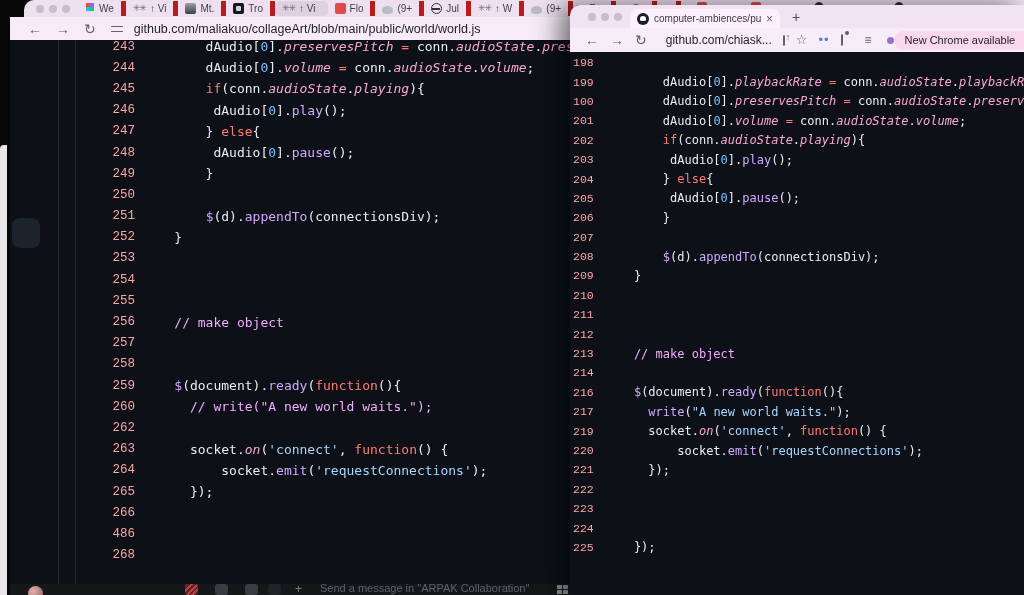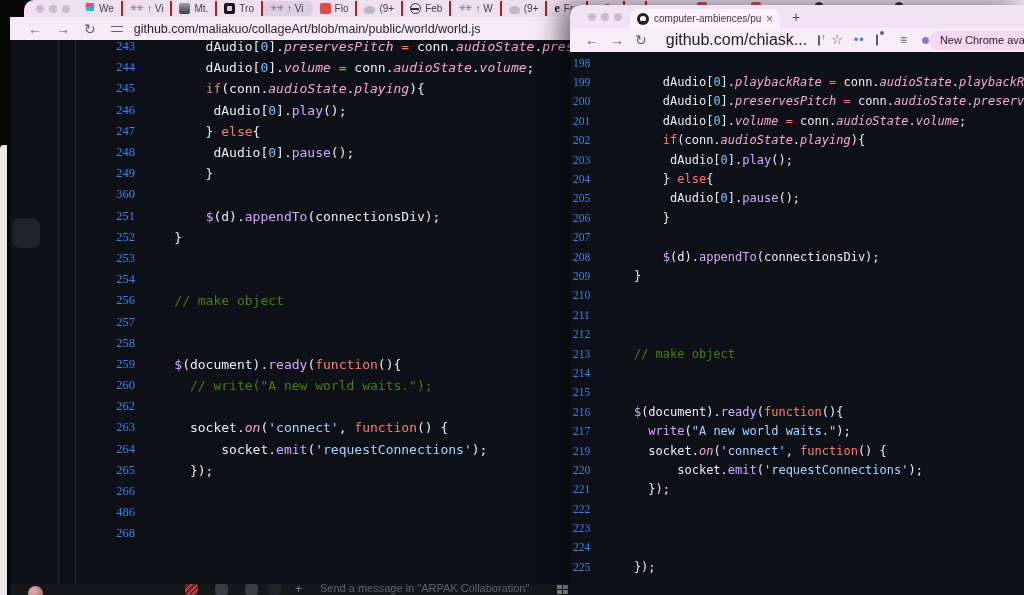--- a/index.html
+++ b/index.html
@@ -21,21 +21,21 @@
                 linear-gradient(#8a8d95,#8a8d95) 0 5px/5px 4px no-repeat,
                 linear-gradient(#8a8d95,#8a8d95) 6px 5px/5px 4px no-repeat;}
   .corner-blob{position:absolute;left:1016px;top:2px;width:8px;height:10px;background:#f6f3f6;border-radius:3px;}
 
   
   .win-left{position:absolute;left:10px;top:0;width:1014px;height:584px;background:#0d1117;z-index:2;}
   .tabstrip{position:absolute;left:14px;top:0;right:0;height:17px;background:#efe0f1;
             border-top-left-radius:10px;display:flex;align-items:center;padding-left:8px;box-sizing:border-box;}
   .lights{display:flex;gap:5px;margin:0 8px 0 4px;}
   .light{width:8px;height:8px;border-radius:50%;background:#c9bccb;border:none;padding:0;}
-  .ptab{display:flex;align-items:center;gap:4px;padding:2px 7px;border-right:2px solid #b91c1c;
+  .ptab{display:flex;align-items:center;gap:4px;padding:2px 7px;border-right:5px solid #b91c1c;
         font-size:10px;color:#3f3f46;white-space:nowrap;cursor:default;}
   .ptab.active{background:#dfcfe2;border-radius:5px;border-right-color:transparent;}
   .tlabel{max-width:22px;overflow:hidden;}
   .ticon{display:inline-block;width:11px;height:11px;flex:0 0 auto;font-size:9px;line-height:11px;color:#50525a;}
   .ticon.figma-icon{background:
       linear-gradient(#f24e1e,#f24e1e) 1px 0/4px 4px no-repeat,
       linear-gradient(#a259ff,#a259ff) 5px 0/4px 4px no-repeat,
       linear-gradient(#1abcfe,#1abcfe) 1px 4px/4px 4px no-repeat,
       linear-gradient(#0acf83,#0acf83) 5px 4px/4px 4px no-repeat;width:10px;}
   .ticon.sparkles-icon{width:auto;color:#6b6e76;letter-spacing:-1px;}
@@ -59,46 +59,46 @@
 
   .codearea{position:absolute;left:0;top:40px;right:0;bottom:0;background:#0d1117;overflow:hidden;}
   .gline{position:absolute;top:0;bottom:0;width:1px;background:#242a33;}
   .side-shape{position:absolute;left:2px;top:178px;width:28px;height:30px;background:#1d232b;border-radius:8px;}
 
   .codelines{position:relative;}
   .code-left .codelines{margin-top:-4px;}
   .crow{display:flex;align-items:center;}
   .code-left .crow{height:21.2px;}
   .code-right .crow{height:19.4px;}
-  .ln{color:#3b82f6;font-family:Liberation Serif, serif;flex:0 0 auto;}
+  .ln{color:#fca5a5;font-family:Liberation Mono, monospace;flex:0 0 auto;}
   .code-left .ln{width:125px;text-align:right;font-size:12.5px;}
   .code-right .ln{width:30px;text-align:left;padding-left:3px;font-size:11.5px;}
   .ctext{white-space:pre;font-family:"DejaVu Sans Mono",monospace;}
   .code-left .ctext{margin-left:8px;font-size:13px;}
   .code-right .ctext{margin-left:2px;font-size:12px;}
   .pl{color:#e6edf3;} .prop{color:#f9a8d4;font-style:italic;} .num{color:#79c0ff;} .kw{color:#ff7b72;}
-  .fn{color:#d2a8ff;} .str{color:#a5d6ff;} .cm{color:#4d7c0f;}
+  .fn{color:#d2a8ff;} .str{color:#a5d6ff;} .cm{color:#f0abfc;}
 
   
   .win-right{position:absolute;left:570px;top:5px;width:454px;height:590px;background:#0d1117;z-index:3;
              box-shadow:-10px 0 26px rgba(0,0,0,.55);border-top-left-radius:10px;}
   .tabstrip2{position:absolute;left:0;top:0;right:0;height:23px;background:#f2e3f4;
              border-top-left-radius:10px;display:flex;align-items:flex-end;padding-left:14px;box-sizing:border-box;}
   .tabstrip2 .lights{margin:0 8px 7px 4px;}
   .chrometab{display:flex;align-items:center;gap:5px;width:150px;height:19px;background:#fbf0fc;
              border-radius:8px 8px 0 0;padding:0 7px;box-sizing:border-box;}
   .gh-fav{width:12px;height:12px;border-radius:50%;background:#1b1f23;position:relative;flex:0 0 auto;}
   .gh-fav::after{content:"";position:absolute;left:3px;top:3px;width:6px;height:5px;background:#fff;border-radius:50% 50% 30% 30%;}
   .tabtitle{flex:1;font-size:10px;color:#3c3c43;white-space:nowrap;overflow:hidden;}
   .tabclose{font-size:12px;color:#5f6368;background:none;border:none;padding:0;line-height:12px;cursor:default;}
   .newtab{margin:0 0 4px 12px;font-size:14px;color:#4a4a50;background:none;border:none;padding:0;line-height:14px;}
 
   .urlrow2{position:absolute;left:0;top:23px;right:0;height:24px;background:#f7edf8;
            display:flex;align-items:center;gap:11px;padding:0 8px 0 15px;box-sizing:border-box;}
-  .urltext2{font-size:16px;color:#1f2023;margin-left:-3px;white-space:nowrap;}
+  .urltext2{font-size:12px;color:#1f2023;margin-left:-3px;white-space:nowrap;}
   .share-ico{width:13px;height:11px;border:1.5px solid #5f6368;border-radius:2px;position:relative;box-sizing:border-box;}
   .share-ico::after{content:"↑";position:absolute;left:2px;top:-4px;font-size:9px;color:#5f6368;background:#f7edf8;}
   .ext-dots{color:#4a7edb;font-size:13px;letter-spacing:1px;line-height:10px;}
   .puzzle-ico{width:12px;height:12px;border:1.5px solid #5f6368;border-radius:3px;box-sizing:border-box;position:relative;}
   .puzzle-ico::after{content:"";position:absolute;left:3px;top:-4px;width:4px;height:4px;border-radius:50%;background:#5f6368;}
   .vsep{width:1px;height:13px;background:#d8c6da;}
   .list-ico{color:#5f6368;font-size:12px;line-height:12px;}
   .profile-ico{width:15px;height:15px;border-radius:50%;background:#e6d6f1;position:relative;}
   .profile-ico::after{content:"";position:absolute;left:4px;top:4px;width:7px;height:7px;border-radius:50%;background:#9a6fd0;}
   .update-pill{display:flex;align-items:center;gap:6px;background:#f8d7ef;border:none;border-radius:10px;
@@ -158,21 +158,21 @@
           <div class="ptab">
             <span class="ticon red-app-icon"></span>
             <span class="tlabel">Flo</span>
           </div>
           <div class="ptab">
             <span class="ticon cloud-icon"></span>
             <span class="tlabel">(9+</span>
           </div>
           <div class="ptab">
             <span class="ticon globe-icon"></span>
-            <span class="tlabel">Feb</span>
+            <span class="tlabel">Jul</span>
           </div>
           <div class="ptab">
             <span class="ticon sparkles-icon">✳✳</span>
             <span class="tlabel">↑ W</span>
           </div>
           <div class="ptab">
             <span class="ticon cloud-icon"></span>
             <span class="tlabel">(9+</span>
           </div>
           <div class="ptab">
@@ -227,37 +227,41 @@
           </div>
           <div class="crow">
             <span class="ln">248</span>
             <span class="ctext"><span class="pl">         dAudio[</span><span class="num">0</span><span class="pl">].</span><span class="fn">pause</span><span class="pl">();</span></span>
           </div>
           <div class="crow">
             <span class="ln">249</span>
             <span class="ctext"><span class="pl">        }</span></span>
           </div>
           <div class="crow">
-            <span class="ln">360</span>
+            <span class="ln">250</span>
             <span class="ctext"></span>
           </div>
           <div class="crow">
             <span class="ln">251</span>
             <span class="ctext"><span class="pl">        </span><span class="fn">$</span><span class="pl">(d).</span><span class="fn">appendTo</span><span class="pl">(connectionsDiv);</span></span>
           </div>
           <div class="crow">
             <span class="ln">252</span>
             <span class="ctext"><span class="pl">    }</span></span>
           </div>
           <div class="crow">
             <span class="ln">253</span>
             <span class="ctext"></span>
           </div>
           <div class="crow">
             <span class="ln">254</span>
+            <span class="ctext"></span>
+          </div>
+          <div class="crow">
+            <span class="ln">255</span>
             <span class="ctext"></span>
           </div>
           <div class="crow">
             <span class="ln">256</span>
             <span class="ctext"><span class="cm">    // make object</span></span>
           </div>
           <div class="crow">
             <span class="ln">257</span>
             <span class="ctext"></span>
           </div>
@@ -342,21 +346,21 @@
       <div class="codelines">
           <div class="crow">
             <span class="ln">198</span>
             <span class="ctext"></span>
           </div>
           <div class="crow">
             <span class="ln">199</span>
             <span class="ctext"><span class="pl">        dAudio[</span><span class="num">0</span><span class="pl">].</span><span class="prop">playbackRate</span><span class="pl"> </span><span class="kw">=</span><span class="pl"> conn.</span><span class="prop">audioState</span><span class="pl">.</span><span class="prop">playbackRate</span></span>
           </div>
           <div class="crow">
-            <span class="ln">200</span>
+            <span class="ln">100</span>
             <span class="ctext"><span class="pl">        dAudio[</span><span class="num">0</span><span class="pl">].</span><span class="prop">preservesPitch</span><span class="pl"> </span><span class="kw">=</span><span class="pl"> conn.</span><span class="prop">audioState</span><span class="pl">.</span><span class="prop">preservesPitch</span></span>
           </div>
           <div class="crow">
             <span class="ln">201</span>
             <span class="ctext"><span class="pl">        dAudio[</span><span class="num">0</span><span class="pl">].</span><span class="prop">volume</span><span class="pl"> </span><span class="kw">=</span><span class="pl"> conn.</span><span class="prop">audioState</span><span class="pl">.</span><span class="prop">volume</span><span class="pl">;</span></span>
           </div>
           <div class="crow">
             <span class="ln">202</span>
             <span class="ctext"><span class="pl">        </span><span class="kw">if</span><span class="pl">(conn.</span><span class="prop">audioState</span><span class="pl">.</span><span class="prop">playing</span><span class="pl">){</span></span>
           </div>
@@ -402,24 +406,20 @@
           </div>
           <div class="crow">
             <span class="ln">213</span>
             <span class="ctext"><span class="cm">    // make object</span></span>
           </div>
           <div class="crow">
             <span class="ln">214</span>
             <span class="ctext"></span>
           </div>
           <div class="crow">
-            <span class="ln">215</span>
-            <span class="ctext"></span>
-          </div>
-          <div class="crow">
             <span class="ln">216</span>
             <span class="ctext"><span class="pl">    </span><span class="fn">$</span><span class="pl">(document).</span><span class="fn">ready</span><span class="pl">(</span><span class="kw">function</span><span class="pl">(){</span></span>
           </div>
           <div class="crow">
             <span class="ln">217</span>
             <span class="ctext"><span class="pl">      </span><span class="fn">write</span><span class="pl">(</span><span class="str">"A new world waits."</span><span class="pl">);</span></span>
           </div>
           <div class="crow">
             <span class="ln">219</span>
             <span class="ctext"><span class="pl">      socket.</span><span class="prop">on</span><span class="pl">(</span><span class="str">'connect'</span><span class="pl">, </span><span class="kw">function</span><span class="pl">() {</span></span>

